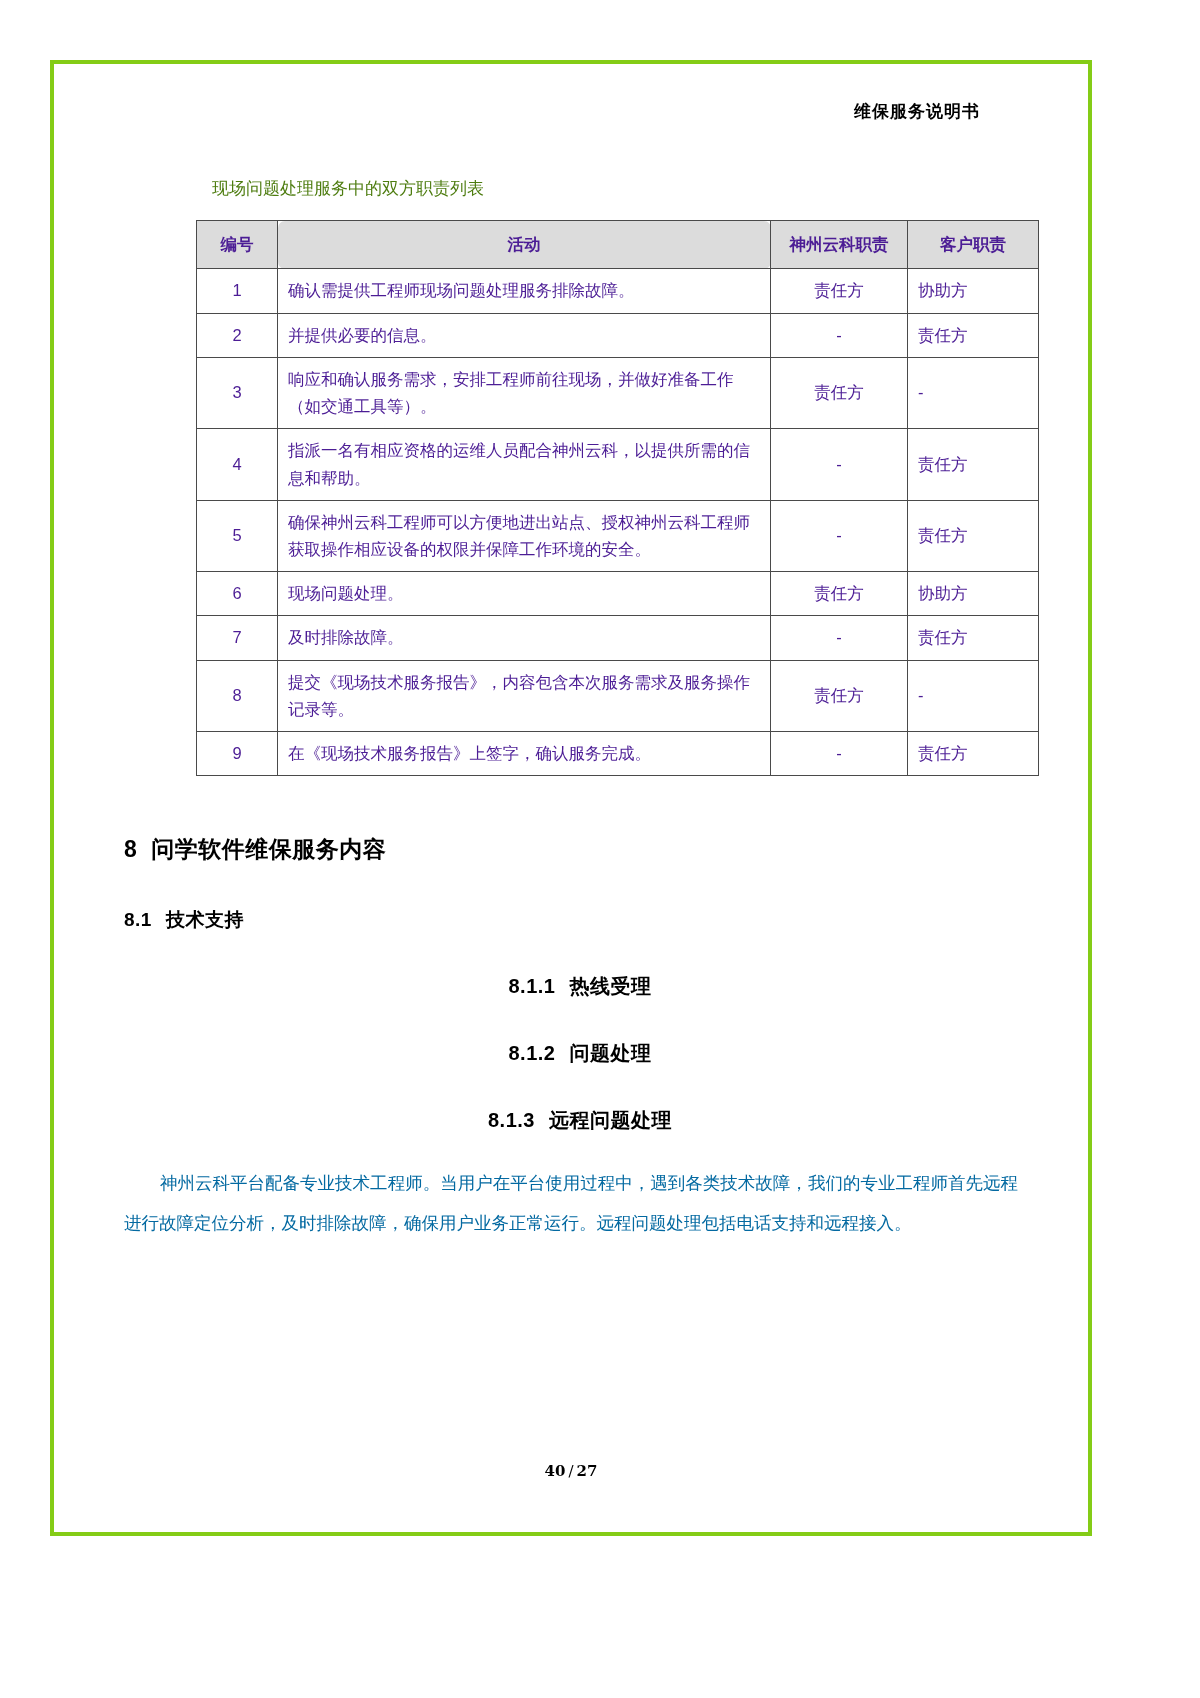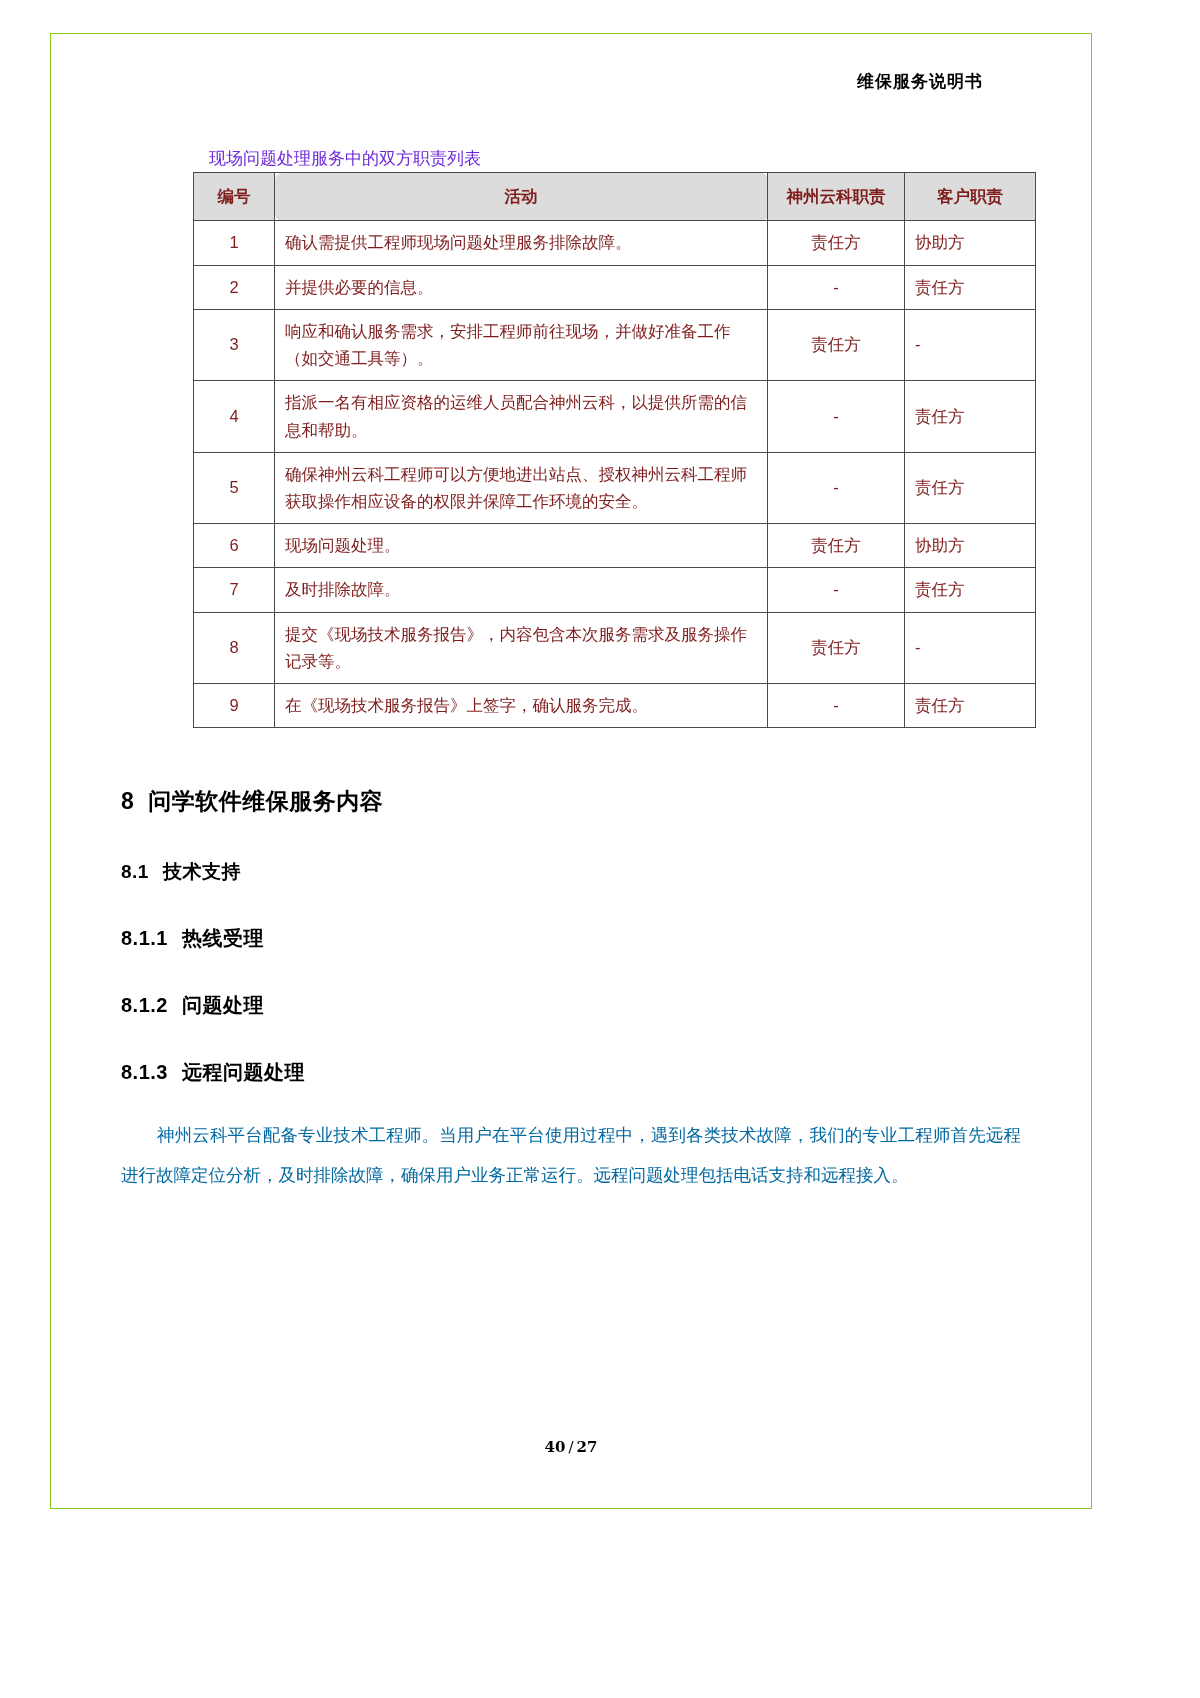--- a/index.html
+++ b/index.html
@@ -10,24 +10,24 @@
   body {
     width: 1200px;
     height: 1698px;
     font-family: "Liberation Sans", "DejaVu Sans", sans-serif;
     color: #000000;
     position: relative;
   }
   .page {
     position: absolute;
     left: 50px;
-    top: 33px;
+    top: 60px;
     width: 1042px;
     height: 1476px;
-    border: 1px solid #84cc16;
+    border: 4px solid #84cc16;
     box-sizing: border-box;
     background: #fff;
   }
   .page-inner {
     position: absolute;
     left: 0;
     top: 0;
     right: 0;
     bottom: 0;
     padding: 36px 52px 0 52px;
@@ -40,35 +40,36 @@
     font-size: 17px;
     letter-spacing: 1px;
     color: #000;
     padding-right: 56px;
     margin-bottom: 52px;
   }
   .intro-line {
     font-size: 17px;
     line-height: 1.6;
     margin-left: 106px;
-    color: #6d28d9;
+    margin-bottom: 18px;
+    color: #4d7c0f;
   }
   table.resp {
     border-collapse: collapse;
     margin-left: 90px;
     width: 810px;
     table-layout: fixed;
   }
   table.resp td, table.resp th {
     border: 1px solid #4a4a4a;
     font-size: 16.5px;
     line-height: 1.65;
     padding: 8px 10px;
     vertical-align: middle;
-    color: #7f1d1d;
+    color: #4c1d95;
     font-weight: normal;
   }
   table.resp thead th {
     background: #dcdcdc;
     text-align: center;
     font-weight: bold;
     font-size: 16.5px;
     padding: 10px 6px;
   }
   .col-no { width: 68px; text-align: center; }
@@ -89,20 +90,21 @@
     margin: 42px 0 0 0;
     padding-left: 18px;
     letter-spacing: 0.5px;
   }
   h4.sec {
     font-size: 20px;
     font-weight: bold;
     margin: 40px 0 0 0;
     padding-left: 18px;
     letter-spacing: 0.5px;
+    text-align: center;
   }
   .sec-num {
     display: inline-block;
     margin-right: 14px;
     font-weight: bold;
   }
   p.body-ref {
     font-family: "DejaVu Serif", "Liberation Serif", serif;
     font-size: 16px;
     margin: 26px 0 0 0;

